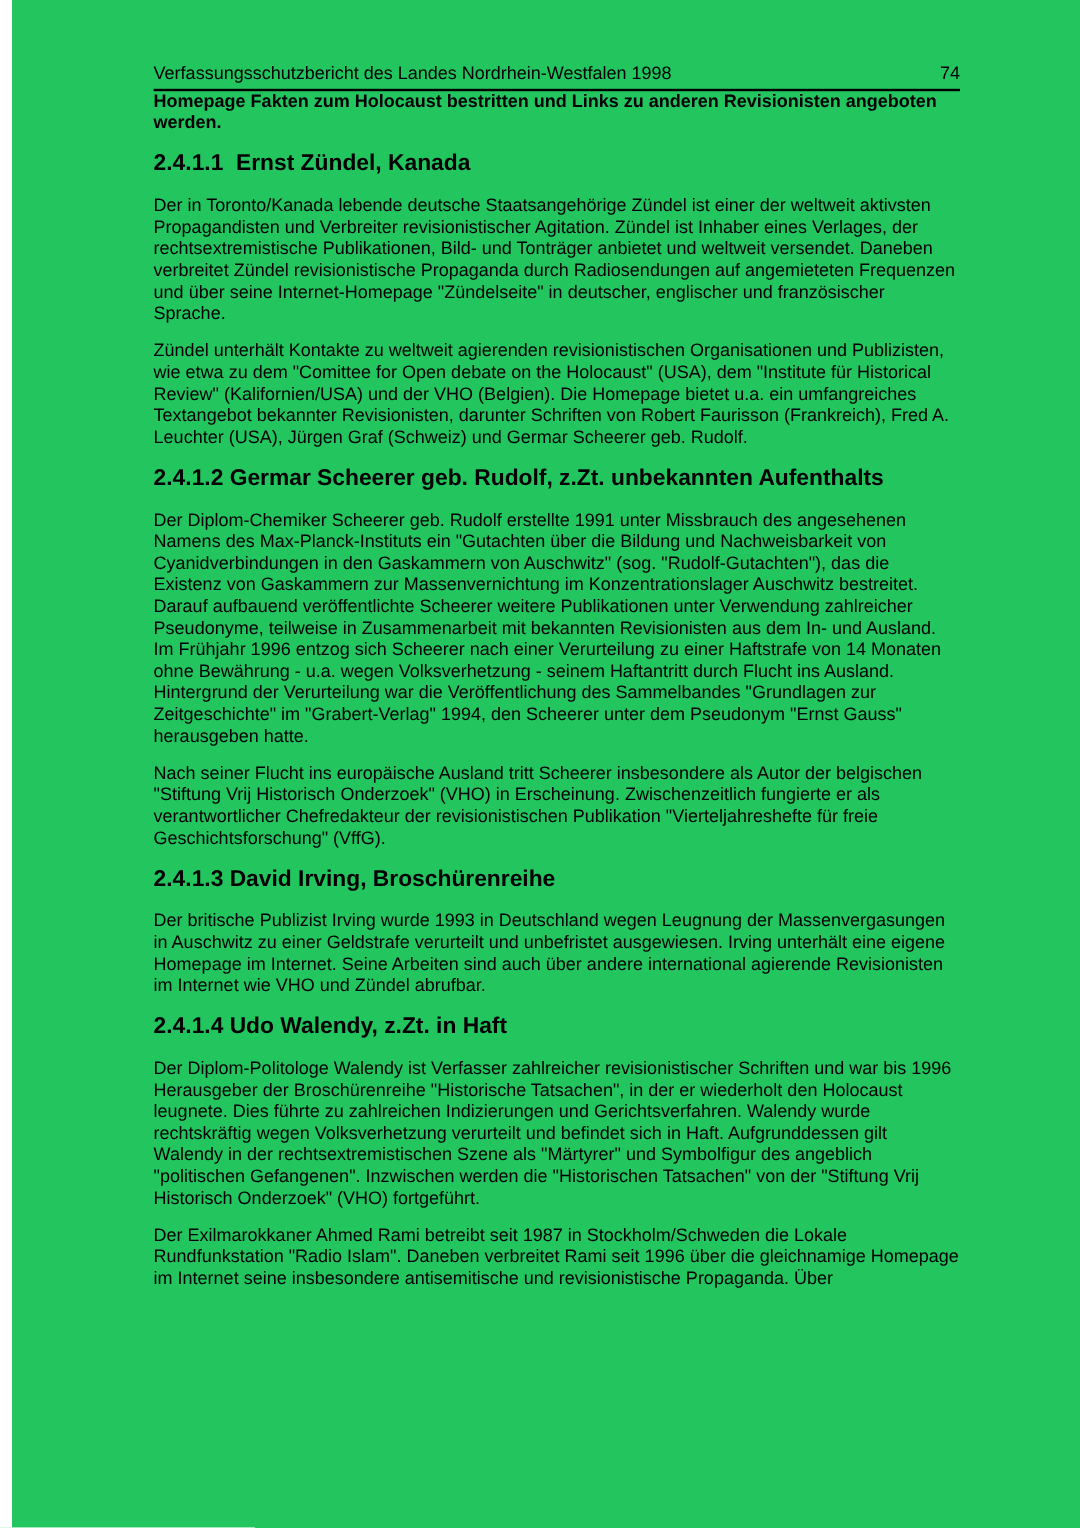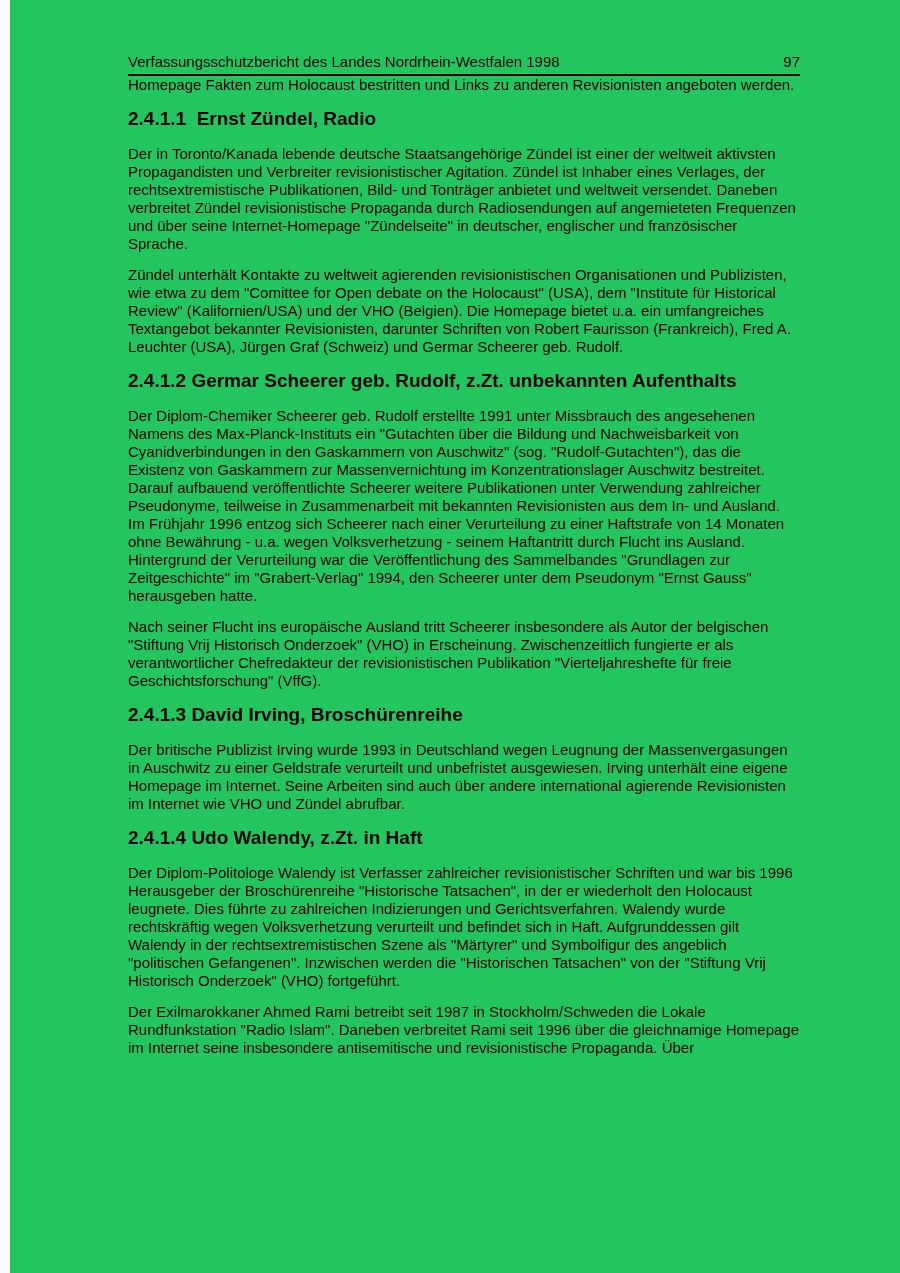--- a/index.html
+++ b/index.html
@@ -25,20 +25,21 @@
     display: flex;
     justify-content: space-between;
     align-items: baseline;
     font-size: 15px;
     line-height: 18px;
     padding-bottom: 3px;
     border-bottom: 2px solid #000;
   }
   .intro {
     margin-top: 32px;
+    font-weight: bold;
   }
   p.body-par {
     font-size: 15px;
     line-height: 18px;
     margin: 0 0 13px 0;
   }
   .sec-heading {
     font-size: 19px;
     line-height: 24px;
     font-weight: bold;
@@ -47,27 +48,27 @@
   }
 </style>
 </head>
 <body>
 
 <div class="page">
   <div class="content">
 
     <div class="page-header">
       <span>Verfassungsschutzbericht des Landes Nordrhein-Westfalen 1998</span>
-      <span>97</span>
+      <span>74</span>
     </div>
 
     <p class="body-par intro">Homepage Fakten zum Holocaust bestritten und Links zu anderen Revisionisten angeboten werden.</p>
 
 
-    <h2 class="sec-heading">2.4.1.1  Ernst Zündel, Radio</h2>
+    <h2 class="sec-heading">2.4.1.1  Ernst Zündel, Kanada</h2>
     <p class="body-par">Der in Toronto/Kanada lebende deutsche Staatsangehörige Zündel ist einer der weltweit aktivsten Propagandisten und Verbreiter revisionistischer Agitation. Zündel ist Inhaber eines Verlages, der rechtsextremistische Publikationen, Bild- und Tonträger anbietet und weltweit versendet. Daneben verbreitet Zündel revisionistische Propaganda durch Radiosendungen auf angemieteten Frequenzen und über seine Internet-Homepage "Zündelseite" in deutscher, englischer und französischer Sprache.</p>
     <p class="body-par">Zündel unterhält Kontakte zu weltweit agierenden revisionistischen Organisationen und Publizisten, wie etwa zu dem "Comittee for Open debate on the Holocaust" (USA), dem "Institute für Historical Review" (Kalifornien/USA) und der VHO (Belgien). Die Homepage bietet u.a. ein umfangreiches Textangebot bekannter Revisionisten, darunter Schriften von Robert Faurisson (Frankreich), Fred A. Leuchter (USA), Jürgen Graf (Schweiz) und Germar Scheerer geb. Rudolf.</p>
 
     <h2 class="sec-heading">2.4.1.2 Germar Scheerer geb. Rudolf, z.Zt. unbekannten Aufenthalts</h2>
     <p class="body-par">Der Diplom-Chemiker Scheerer geb. Rudolf erstellte 1991 unter Missbrauch des angesehenen Namens des Max-Planck-Instituts ein "Gutachten über die Bildung und Nachweisbarkeit von Cyanidverbindungen in den Gaskammern von Auschwitz" (sog. "Rudolf-Gutachten"), das die Existenz von Gaskammern zur Massenvernichtung im Konzentrationslager Auschwitz bestreitet. Darauf aufbauend veröffentlichte Scheerer weitere Publikationen unter Verwendung zahlreicher Pseudonyme, teilweise in Zusammenarbeit mit bekannten Revisionisten aus dem In- und Ausland. Im Frühjahr 1996 entzog sich Scheerer nach einer Verurteilung zu einer Haftstrafe von 14 Monaten ohne Bewährung - u.a. wegen Volksverhetzung - seinem Haftantritt durch Flucht ins Ausland. Hintergrund der Verurteilung war die Veröffentlichung des Sammelbandes "Grundlagen zur Zeitgeschichte" im "Grabert-Verlag" 1994, den Scheerer unter dem Pseudonym "Ernst Gauss" herausgeben hatte.</p>
     <p class="body-par">Nach seiner Flucht ins europäische Ausland tritt Scheerer insbesondere als Autor der belgischen "Stiftung Vrij Historisch Onderzoek" (VHO) in Erscheinung. Zwischenzeitlich fungierte er als verantwortlicher Chefredakteur der revisionistischen Publikation "Vierteljahreshefte für freie Geschichtsforschung" (VffG).</p>
 
     <h2 class="sec-heading">2.4.1.3 David Irving, Broschürenreihe</h2>
     <p class="body-par">Der britische Publizist Irving wurde 1993 in Deutschland wegen Leugnung der Massenvergasungen in Auschwitz zu einer Geldstrafe verurteilt und unbefristet ausgewiesen. Irving unterhält eine eigene Homepage im Internet. Seine Arbeiten sind auch über andere international agierende Revisionisten im Internet wie VHO und Zündel abrufbar.</p>
 

